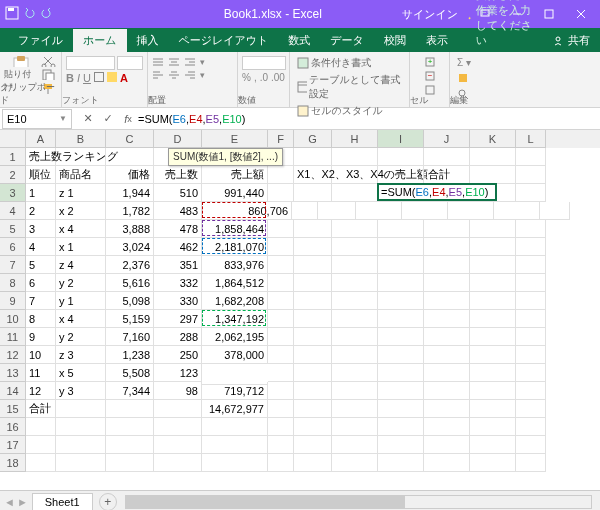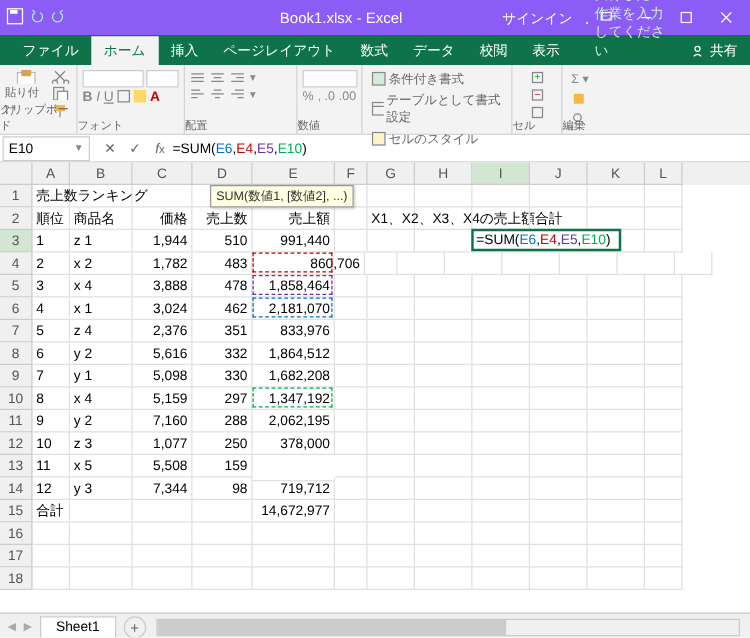--- a/index.html
+++ b/index.html
@@ -497,36 +497,36 @@
           <div class="cell" style="width: 38px;"></div>
           <div class="cell" style="width: 46px;"></div>
           <div class="cell" style="width: 46px;"></div>
           <div class="cell" style="width: 46px;"></div>
           <div class="cell" style="width: 46px;"></div>
           <div class="cell" style="width: 30px;"></div>
         </div>
         <div class="cell-row">
           <div class="cell" style="width: 30px;">10</div>
           <div class="cell" style="width: 50px;">z 3</div>
-          <div class="cell r" style="width: 48px;">1,077</div>
+          <div class="cell r" style="width: 48px;">1,238</div>
           <div class="cell r" style="width: 48px;">250</div>
           <div class="cell r" style="width: 66px;">378,000</div>
           <div class="cell" style="width: 26px;"></div>
           <div class="cell" style="width: 38px;"></div>
           <div class="cell" style="width: 46px;"></div>
           <div class="cell" style="width: 46px;"></div>
           <div class="cell" style="width: 46px;"></div>
           <div class="cell" style="width: 46px;"></div>
           <div class="cell" style="width: 30px;"></div>
         </div>
         <div class="cell-row">
           <div class="cell" style="width: 30px;">11</div>
           <div class="cell" style="width: 50px;">x 5</div>
           <div class="cell r" style="width: 48px;">5,508</div>
-          <div class="cell r" style="width: 48px;">159</div>
+          <div class="cell r" style="width: 48px;">123</div>
           <div class="cell r" style="width: 66px; margin-top: 20px;">677,484</div>
           <div class="cell" style="width: 26px;"></div>
           <div class="cell" style="width: 38px;"></div>
           <div class="cell" style="width: 46px;"></div>
           <div class="cell" style="width: 46px;"></div>
           <div class="cell" style="width: 46px;"></div>
           <div class="cell" style="width: 46px;"></div>
           <div class="cell" style="width: 30px;"></div>
         </div>
         <div class="cell-row">

